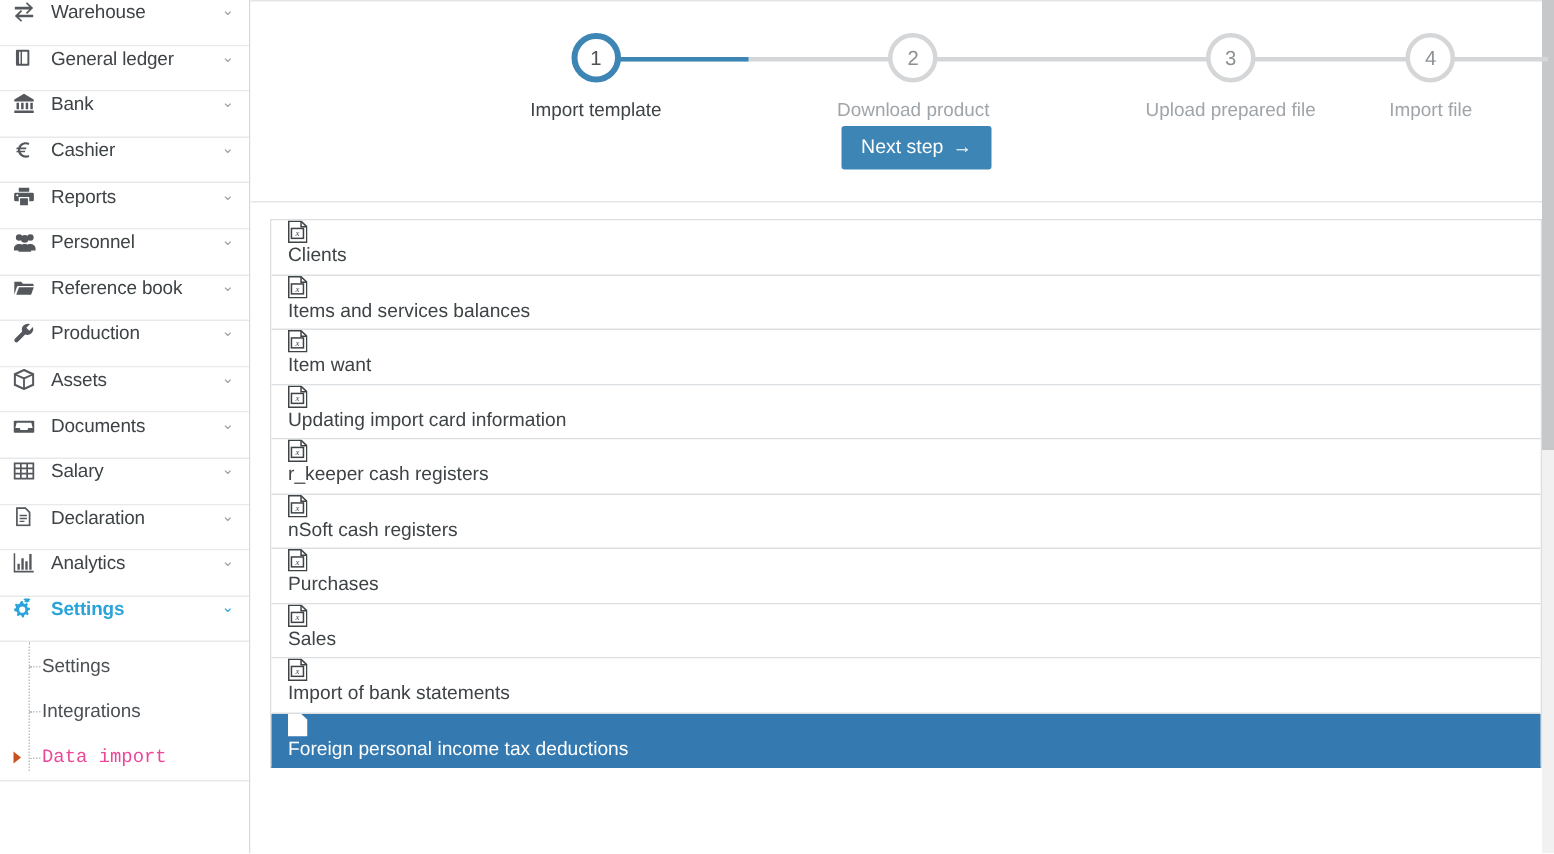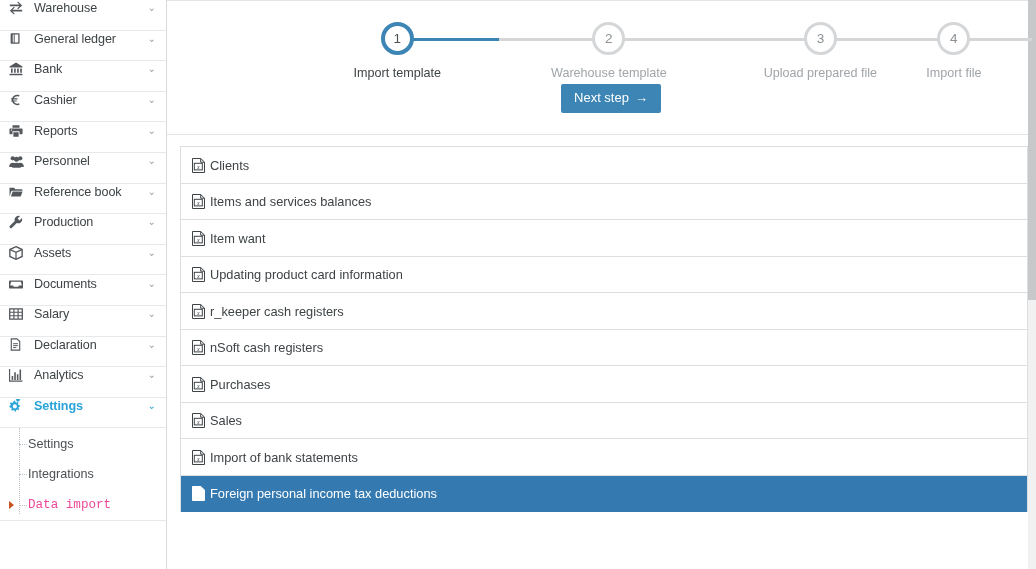--- a/index.html
+++ b/index.html
@@ -213,27 +213,27 @@
   
   #import-list {
     margin: 11px 8px 0 13px;
     border: 1px solid #dcdfe1;
     border-bottom: none;
     background: #fff;
   }
   .list-row {
     height: 36.5px;
     display: flex;
-    align-items: center;
     padding-left: 11px;
     border-bottom: 1px solid #dcdfe1;
     font-size: 12.8px;
     color: #3e4346;
     cursor: pointer;
     background: #fff;
+    flex-direction: column;
   }
   .list-row.selected {
     background: #3479b0;
     color: #ffffff;
     border-bottom-color: #3479b0;
   }
   .xls-icon {
     width: 13px; height: 15px;
     min-width: 13px;
     margin-right: 5px;
@@ -422,21 +422,21 @@
           <div class="step active">
             <div class="bar">
               <div class="fill"></div>
             </div>
             <div class="circle">1</div>
             <div class="step-label">Import template</div>
           </div>
           <div class="step">
             <div class="bar"></div>
             <div class="circle">2</div>
-            <div class="step-label">Warehouse template</div>
+            <div class="step-label">Download product</div>
           </div>
           <div class="step">
             <div class="bar"></div>
             <div class="circle">3</div>
             <div class="step-label">Upload prepared file</div>
           </div>
           <div class="step">
             <div class="circle">4</div>
             <div class="step-label">Import file</div>
           </div>
@@ -488,21 +488,21 @@
         </div>
         <div class="list-row">
           <span>
             <svg class="xls-icon" viewBox="0 0 13 15">
               <path d="M0.5 0.5h8.2l3.8 3.6v10.4H0.5z" fill="#ffffff" stroke="currentColor" stroke-width="1"></path>
               <path d="M8.7 0.6v3.6h3.7" fill="none" stroke="currentColor" stroke-width="1"></path>
               <rect x="2.3" y="5.3" width="8" height="6.6" fill="none" stroke="currentColor" stroke-width="1"></rect>
               <text x="6.3" y="10.6" font-size="6" font-family="Liberation Serif, serif" font-style="italic" text-anchor="middle" fill="currentColor">x</text>
             </svg>
           </span>
-          <span class="row-label">Updating product card information</span>
+          <span class="row-label">Updating import card information</span>
         </div>
         <div class="list-row">
           <span>
             <svg class="xls-icon" viewBox="0 0 13 15">
               <path d="M0.5 0.5h8.2l3.8 3.6v10.4H0.5z" fill="#ffffff" stroke="currentColor" stroke-width="1"></path>
               <path d="M8.7 0.6v3.6h3.7" fill="none" stroke="currentColor" stroke-width="1"></path>
               <rect x="2.3" y="5.3" width="8" height="6.6" fill="none" stroke="currentColor" stroke-width="1"></rect>
               <text x="6.3" y="10.6" font-size="6" font-family="Liberation Serif, serif" font-style="italic" text-anchor="middle" fill="currentColor">x</text>
             </svg>
           </span>

